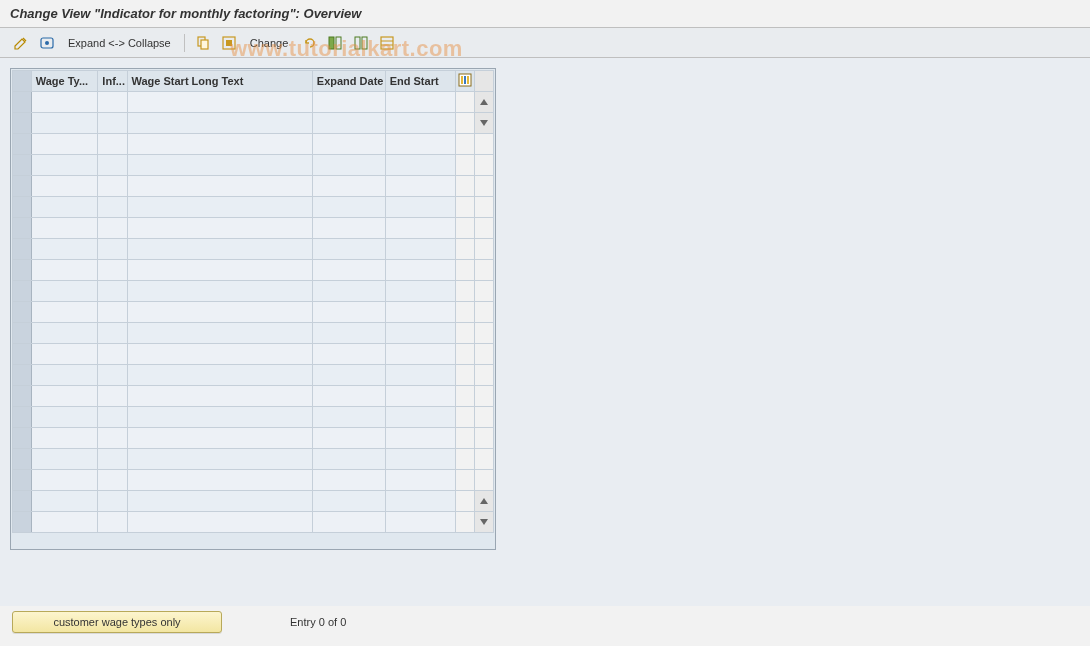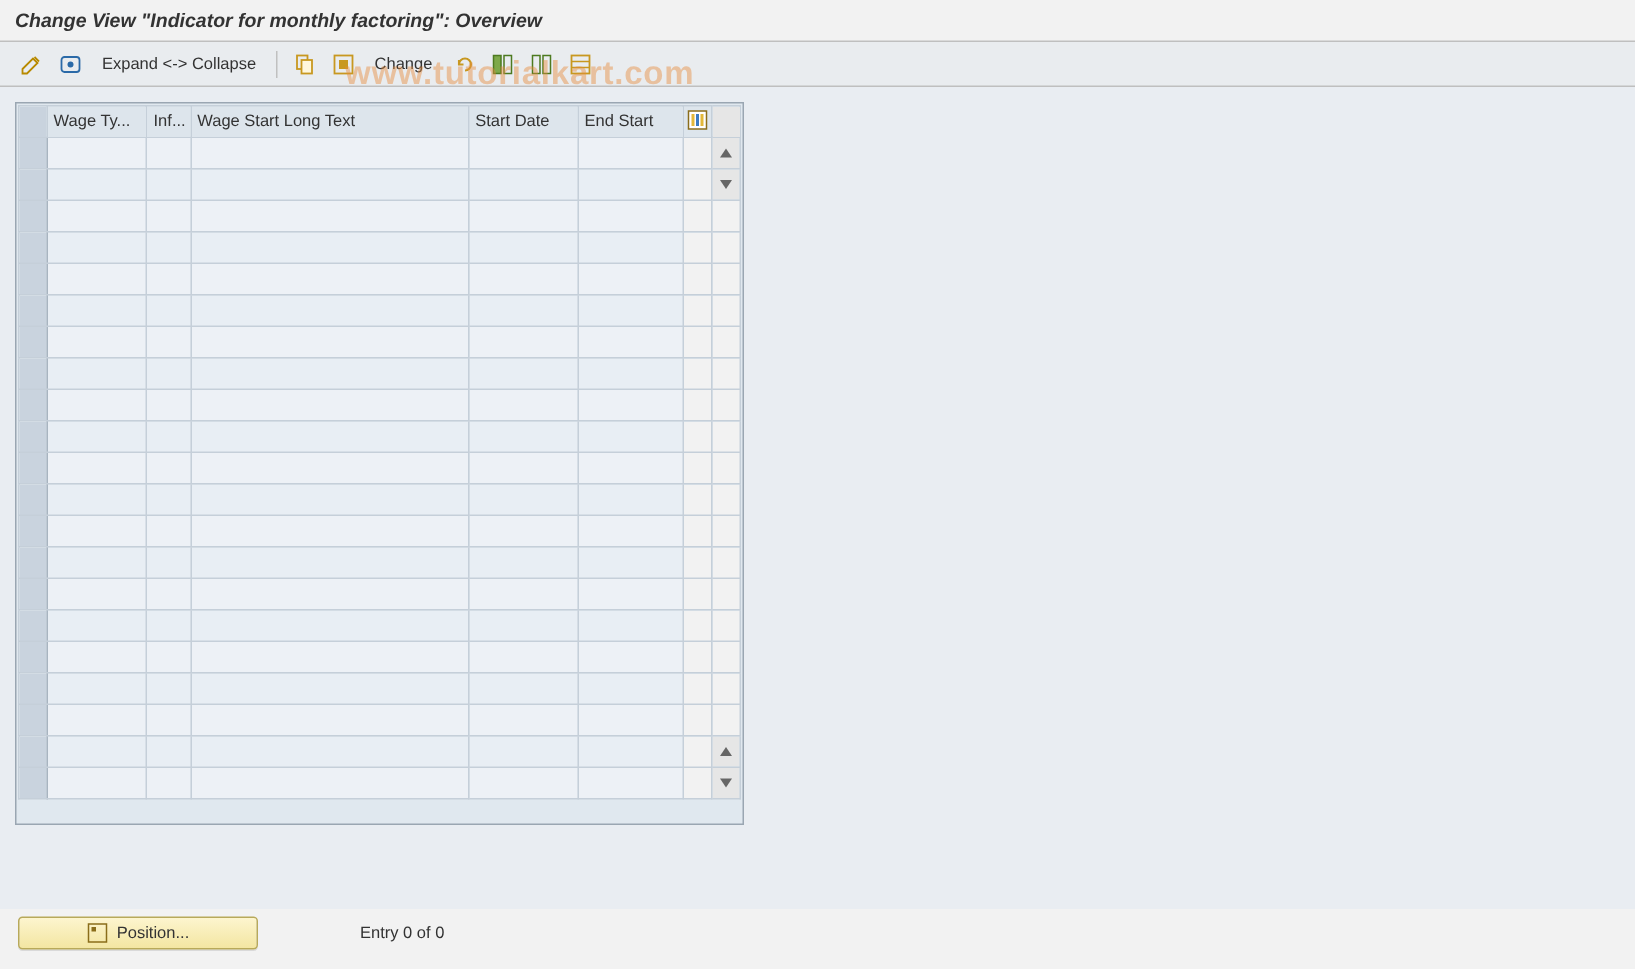--- a/index.html
+++ b/index.html
@@ -87,21 +87,21 @@
   }
   .grid th, .grid td {
     border: 1px solid #c5cfd9;
     height: 21px;
     overflow: hidden;
     white-space: nowrap;
   }
   .grid thead th {
     background: #dde5ec;
     color: #333;
-    font-weight: normal;
+    font-weight: bold;
     text-align: left;
     padding: 2px 4px;
     font-size: 11px;
     position: relative;
   }
   .grid thead th:first-child {
     background: #c9d3de;
   }
   .grid tbody td {
     background: #edf1f6;
@@ -267,21 +267,21 @@
         <col class="col-end">
         <col class="col-cfg">
         <col class="col-scroll">
       </colgroup>
       <thead>
         <tr>
           <th></th>
           <th>Wage Ty...</th>
           <th>Inf...</th>
           <th>Wage Start Long Text</th>
-          <th>Start Date</th>
+          <th>Expand Date</th>
           <th>End Start</th>
           <th class="cfg">
             <span class="cfg-icon">
               <svg width="14" height="14" viewBox="0 0 14 14">
                   <rect x="1" y="1" width="12" height="12" fill="#fff" stroke="#8a6d1a" stroke-width="1"></rect>
                   <rect x="3" y="3" width="2" height="8" fill="#e2b83a"></rect>
                   <rect x="6" y="3" width="2" height="8" fill="#3a7ac2"></rect>
                   <rect x="9" y="3" width="2" height="8" fill="#e2b83a"></rect>
                 </svg>
             </span>
@@ -525,21 +525,15 @@
               </div>
             </td>
           </tr>
         </tbody>
     </table>
   </div>
 
 </div>
 
 <div class="bottom-bar">
-  <button class="btn pos">
-    <svg width="14" height="14" viewBox="0 0 14 14">
-        <rect x="1" y="1" width="12" height="12" fill="none" stroke="#8a6d1a"></rect>
-        <rect x="3" y="3" width="3" height="3" fill="#8a6d1a"></rect>
-      </svg>
-    <span>Position...</span>
-  </button>
+  <button class="btn wide">customer wage types only</button>
   <span class="entry-text">Entry 0 of 0</span>
 </div>
 
 </body></html>

